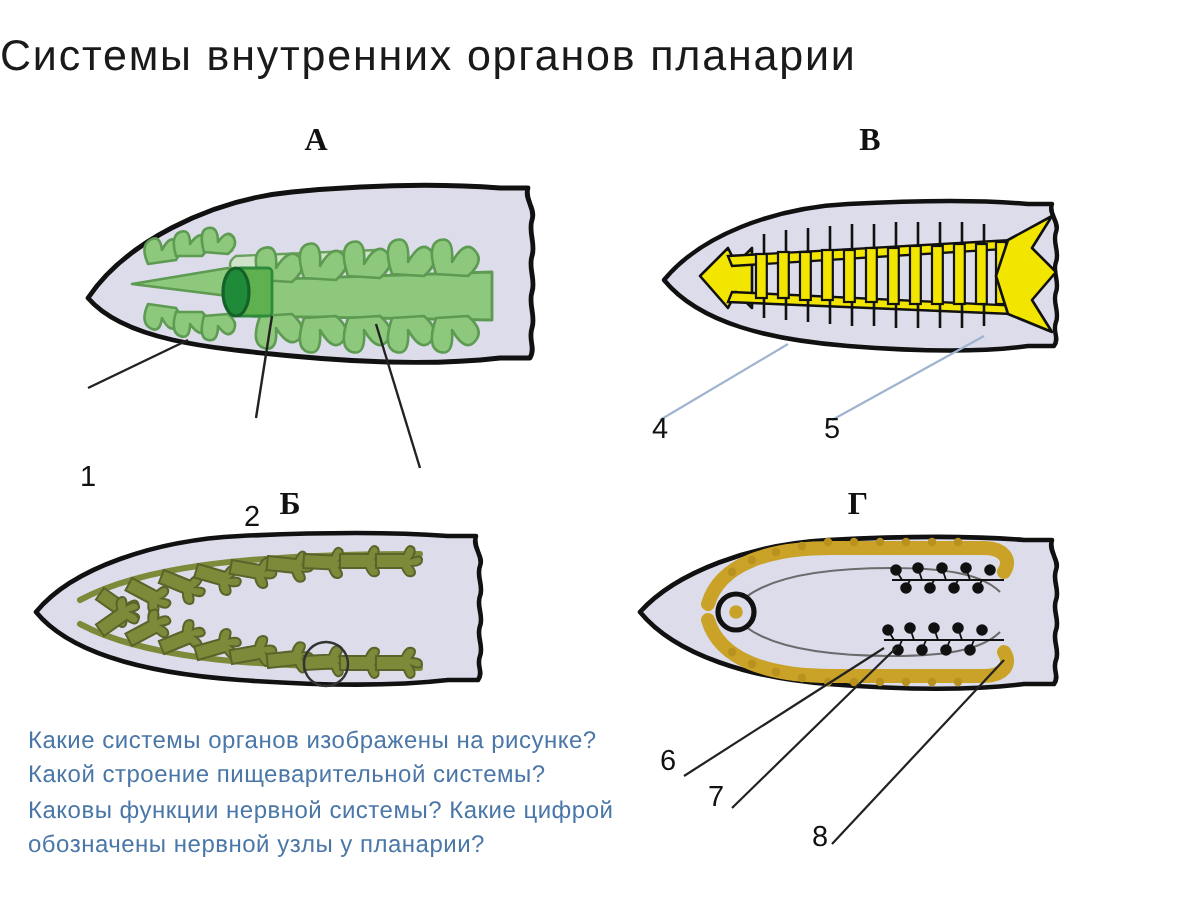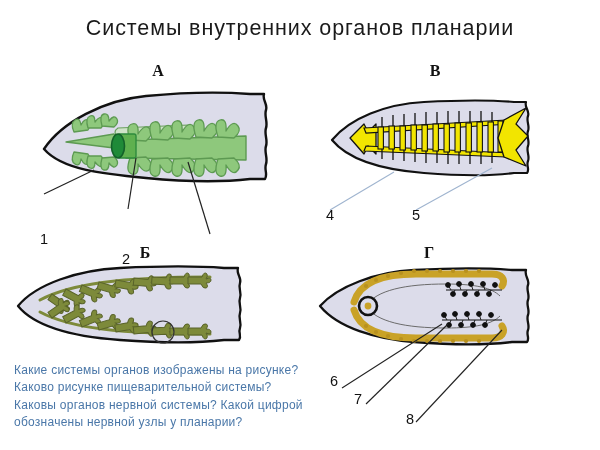--- a/index.html
+++ b/index.html
@@ -14,21 +14,20 @@
     height: 450px;
     background: #ffffff;
     overflow: hidden;
     font-family: "Liberation Sans", sans-serif;
   }
   #page-title {
     position: absolute;
     left: 0;
     top: 16px;
     width: 600px;
-    text-align: center;
     font-family: "Liberation Sans", sans-serif;
     font-size: 21.5px;
     font-weight: 400;
     color: #1a1a1a;
     letter-spacing: 0.9px;
     white-space: nowrap;
   }
   .panel {
     position: absolute;
   }
@@ -405,18 +404,18 @@
       <line x1="110" y1="178" x2="196" y2="86" stroke="#222222" stroke-width="1.1"></line>
     </svg>
 
     <div class="num-label" style="left:24px; top:130px;">6</div>
     <div class="num-label" style="left:48px; top:148px;">7</div>
     <div class="num-label" style="left:100px; top:168px;">8</div>
   </div>
 
   <div id="questions">
     <div>Какие системы органов изображены на рисунке?</div>
-    <div>Каково рисунке пищеварительной системы?</div>
-    <div>Каковы органов нервной системы? Какой цифрой</div>
+    <div>Какой строение пищеварительной системы?</div>
+    <div>Каковы функции нервной системы? Какие цифрой</div>
     <div>обозначены нервной узлы у планарии?</div>
   </div>
 
 </div>
 
 </body></html>

